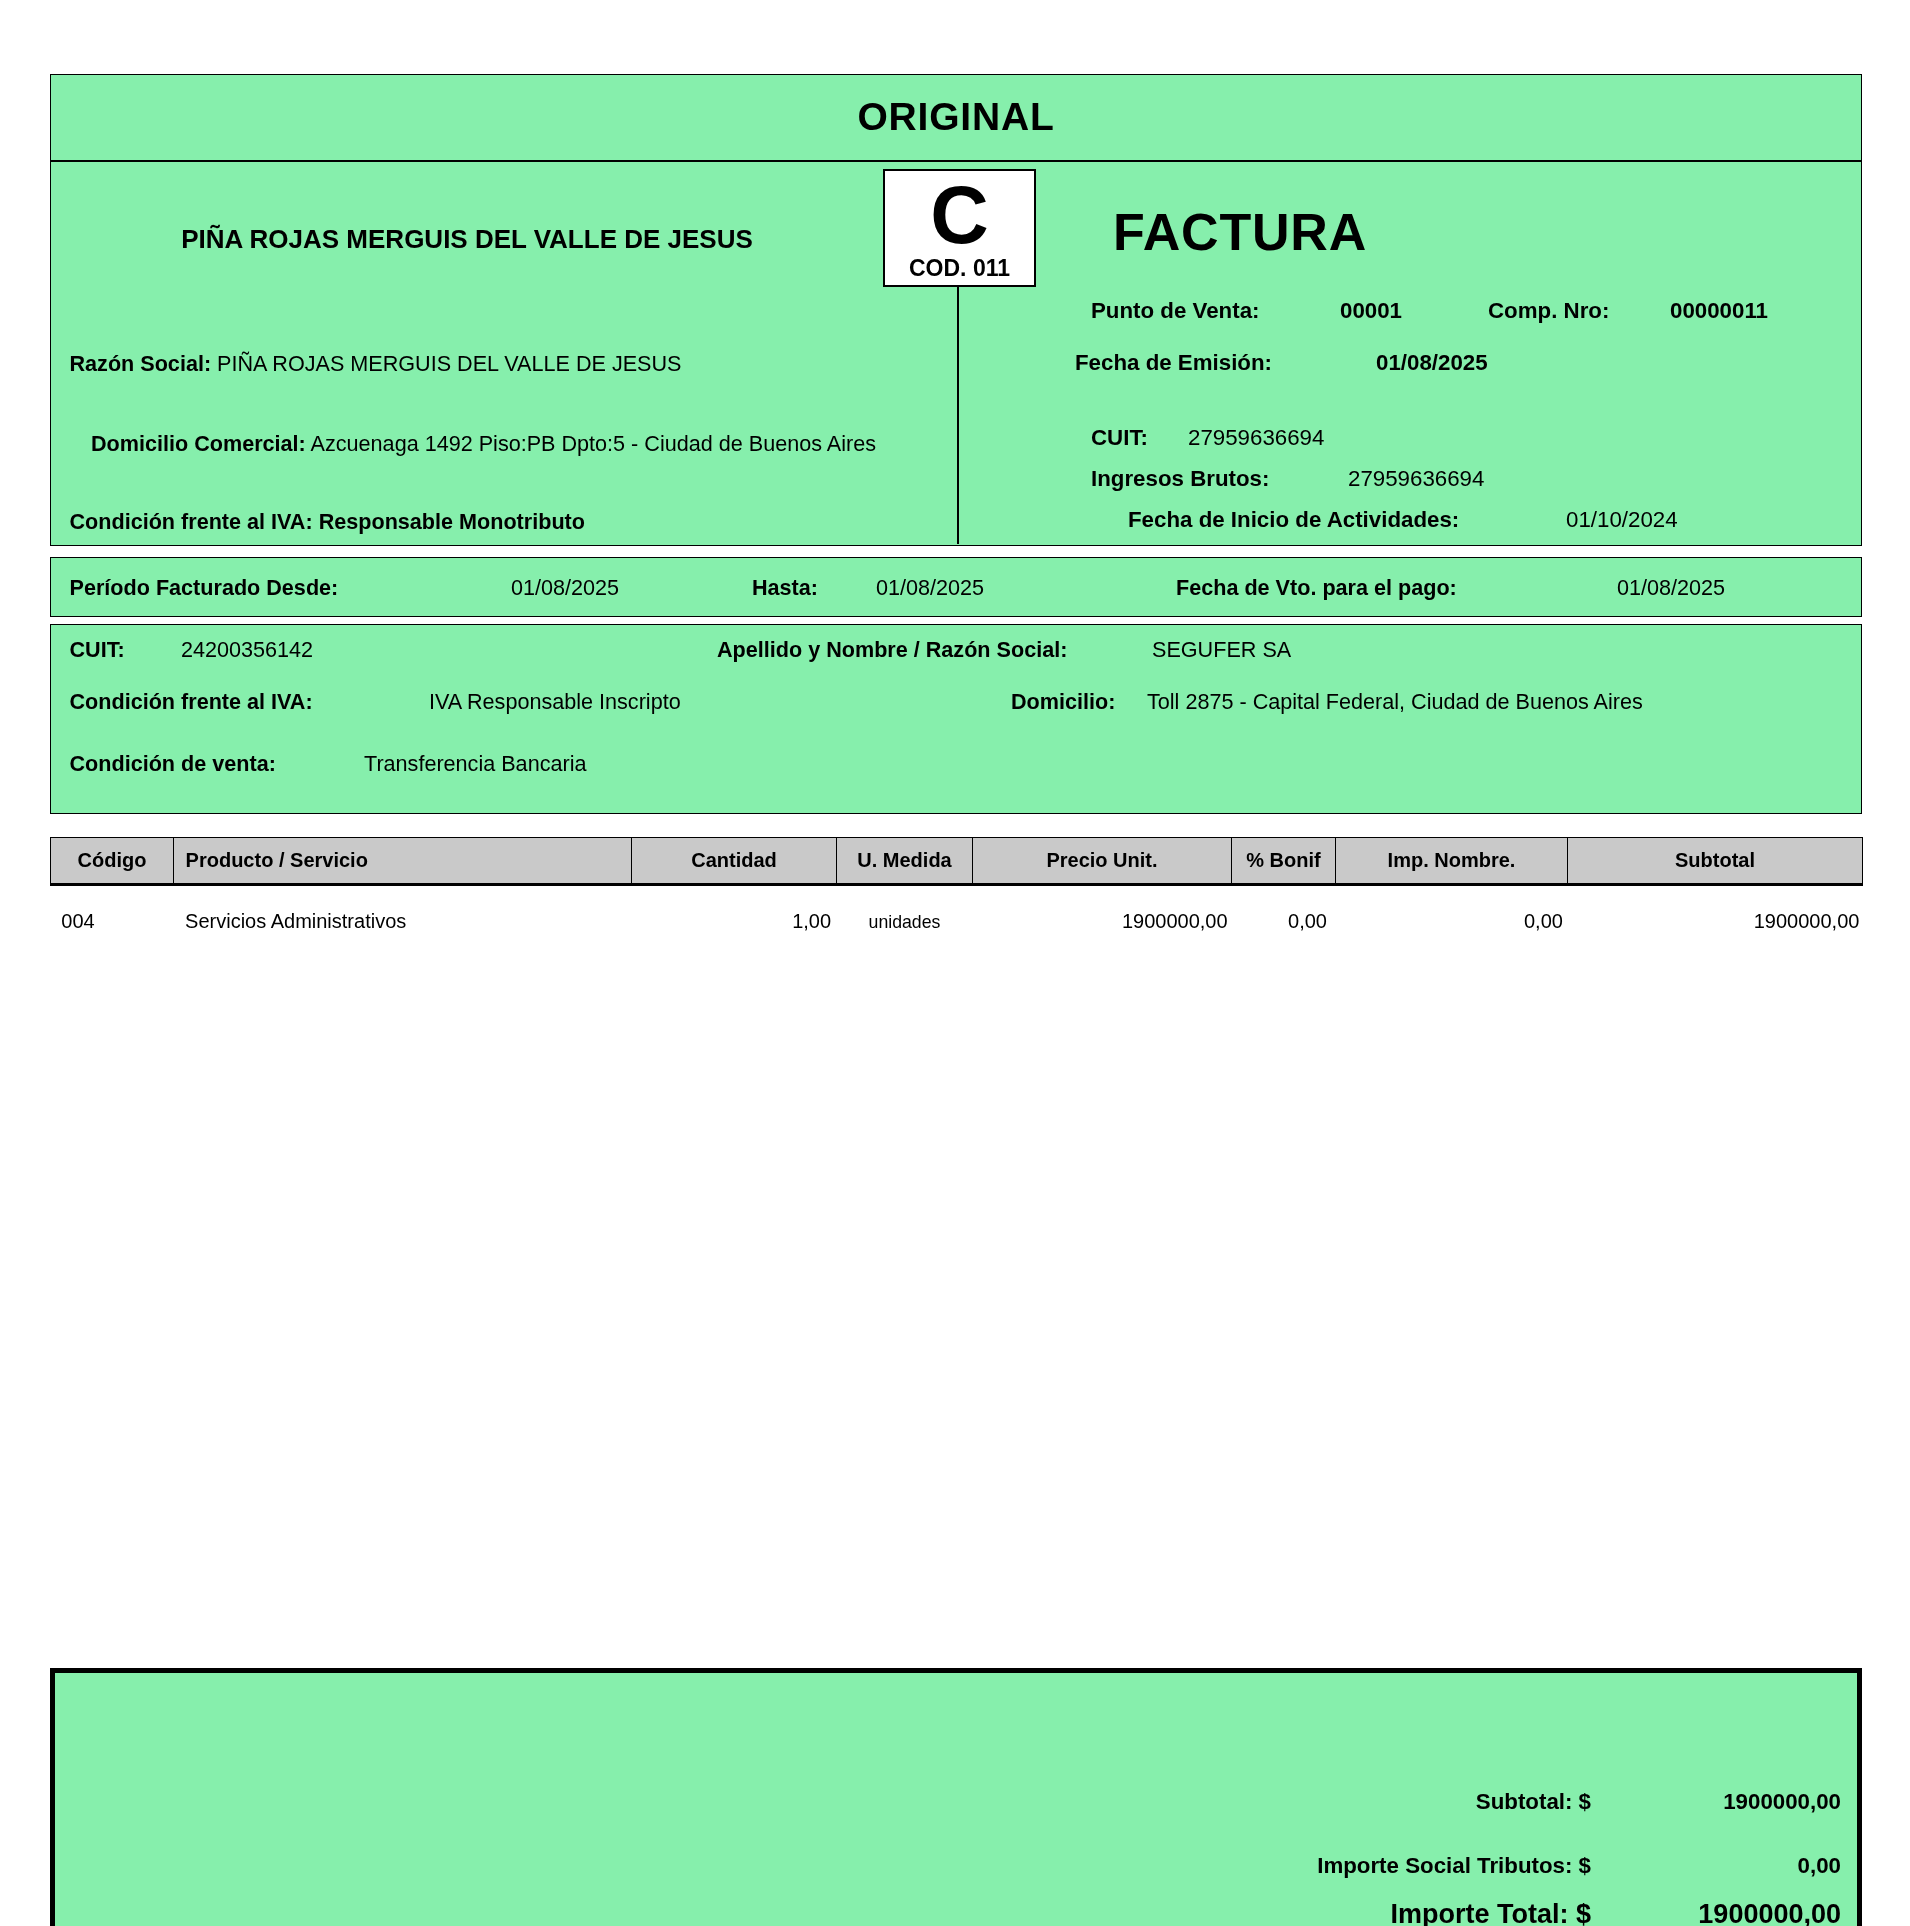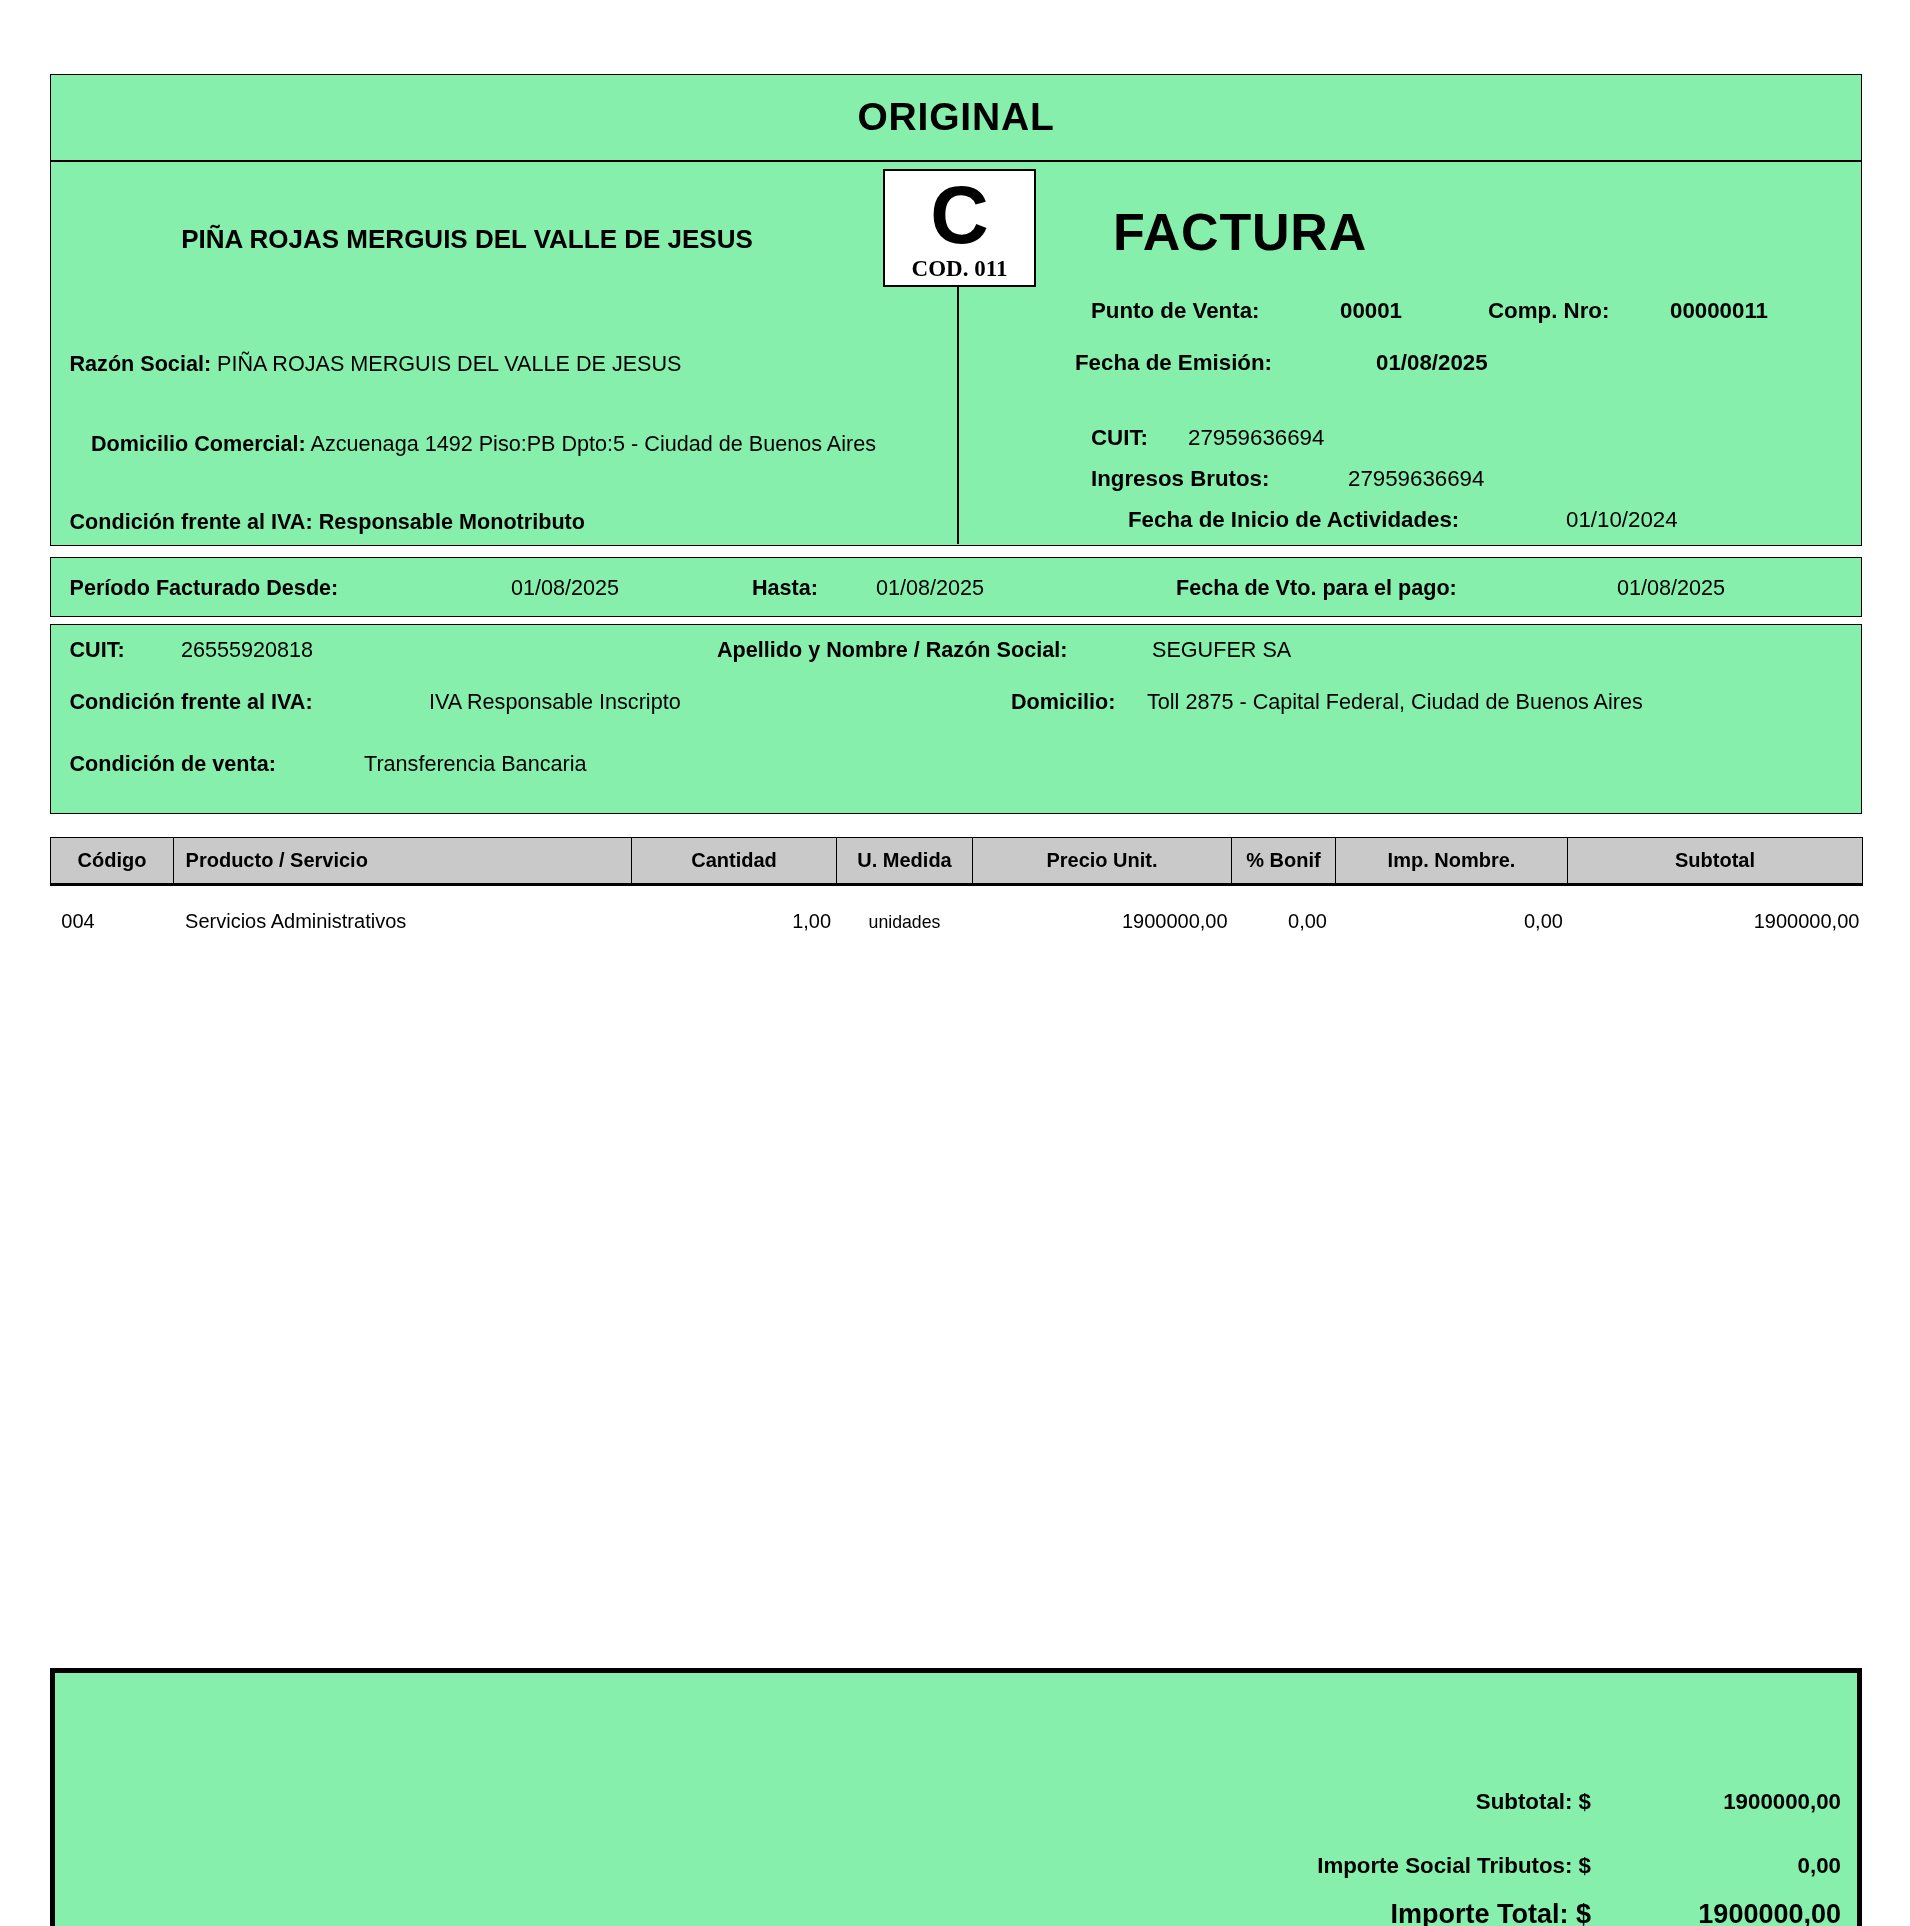--- a/index.html
+++ b/index.html
@@ -14,21 +14,21 @@
 
   
   .box-header { left:50px; top:161px; width:1812px; height:385px; }
   .company-name { position:absolute; left:0; top:62px; width:832px; text-align:center; font-size:26px; font-weight:bold; }
   .hline { position:absolute; font-size:21.6px; white-space:nowrap; }
   .emitter-razon { left:18.5px; top:189px; }
   .emitter-dom { position:absolute; left:18.5px; top:266px; width:828px; text-align:center; font-size:21.6px; line-height:32px; white-space:normal; }
   .emitter-iva { left:18.5px; top:347px; }
   .letter-box { position:absolute; left:832px; top:6.5px; width:153px; height:118px; border:2.7px solid #000; box-sizing:border-box; background:#fff; text-align:center; }
   .letter-c { display:block; font-size:81px; font-weight:bold; line-height:83px; margin-top:3.9px; }
-  .letter-code { display:block; font-size:23px; font-weight:bold; line-height:23px;font-family:Liberation Serif, serif; }
+  .letter-code { display:block; font-size:23px; font-weight:bold; line-height:23px; }
   .header-divider { position:absolute; left:906px; top:124px; width:1.5px; height:258px; background:#000; }
   .doc-title { position:absolute; left:1062px; top:40px; font-size:52px; font-weight:bold; letter-spacing:0.8px; }
   .rline { position:absolute; font-size:22.3px; white-space:nowrap; }
 
   
   .box-period { left:50px; top:557px; width:1812px; height:60px; }
   .pline { position:absolute; top:17px; font-size:21.6px; white-space:nowrap; }
 
   
   .box-client { left:50px; top:624px; width:1812px; height:190px; }
@@ -114,21 +114,21 @@
     <span class="pline b" style="left:18.5px;">Período Facturado Desde:</span>
     <span class="pline" style="left:460px;">01/08/2025</span>
     <span class="pline b" style="left:701px;">Hasta:</span>
     <span class="pline" style="left:825px;">01/08/2025</span>
     <span class="pline b" style="left:1125px;">Fecha de Vto. para el pago:</span>
     <span class="pline" style="left:1566px;">01/08/2025</span>
   </div>
 
   <div class="box box-client">
     <span class="cline b" style="left:18.5px; top:11.6px;">CUIT:</span>
-    <span class="cline" style="left:130px; top:11.6px;">26555920818</span>
+    <span class="cline" style="left:130px; top:11.6px;">24200356142</span>
     <span class="cline b" style="left:666px; top:11.6px;">Apellido y Nombre / Razón Social:</span>
     <span class="cline" style="left:1101px; top:11.6px;">SEGUFER SA</span>
 
     <span class="cline b" style="left:18.5px; top:64px;">Condición frente al IVA:</span>
     <span class="cline" style="left:378px; top:64px;">IVA Responsable Inscripto</span>
     <span class="cline b" style="left:960px; top:64px;">Domicilio:</span>
     <span class="cline" style="left:1096px; top:64px;">Toll 2875 - Capital Federal, Ciudad de Buenos Aires</span>
 
     <span class="cline b" style="left:18.5px; top:126px;">Condición de venta:</span>
     <span class="cline" style="left:313px; top:126px;">Transferencia Bancaria</span>

